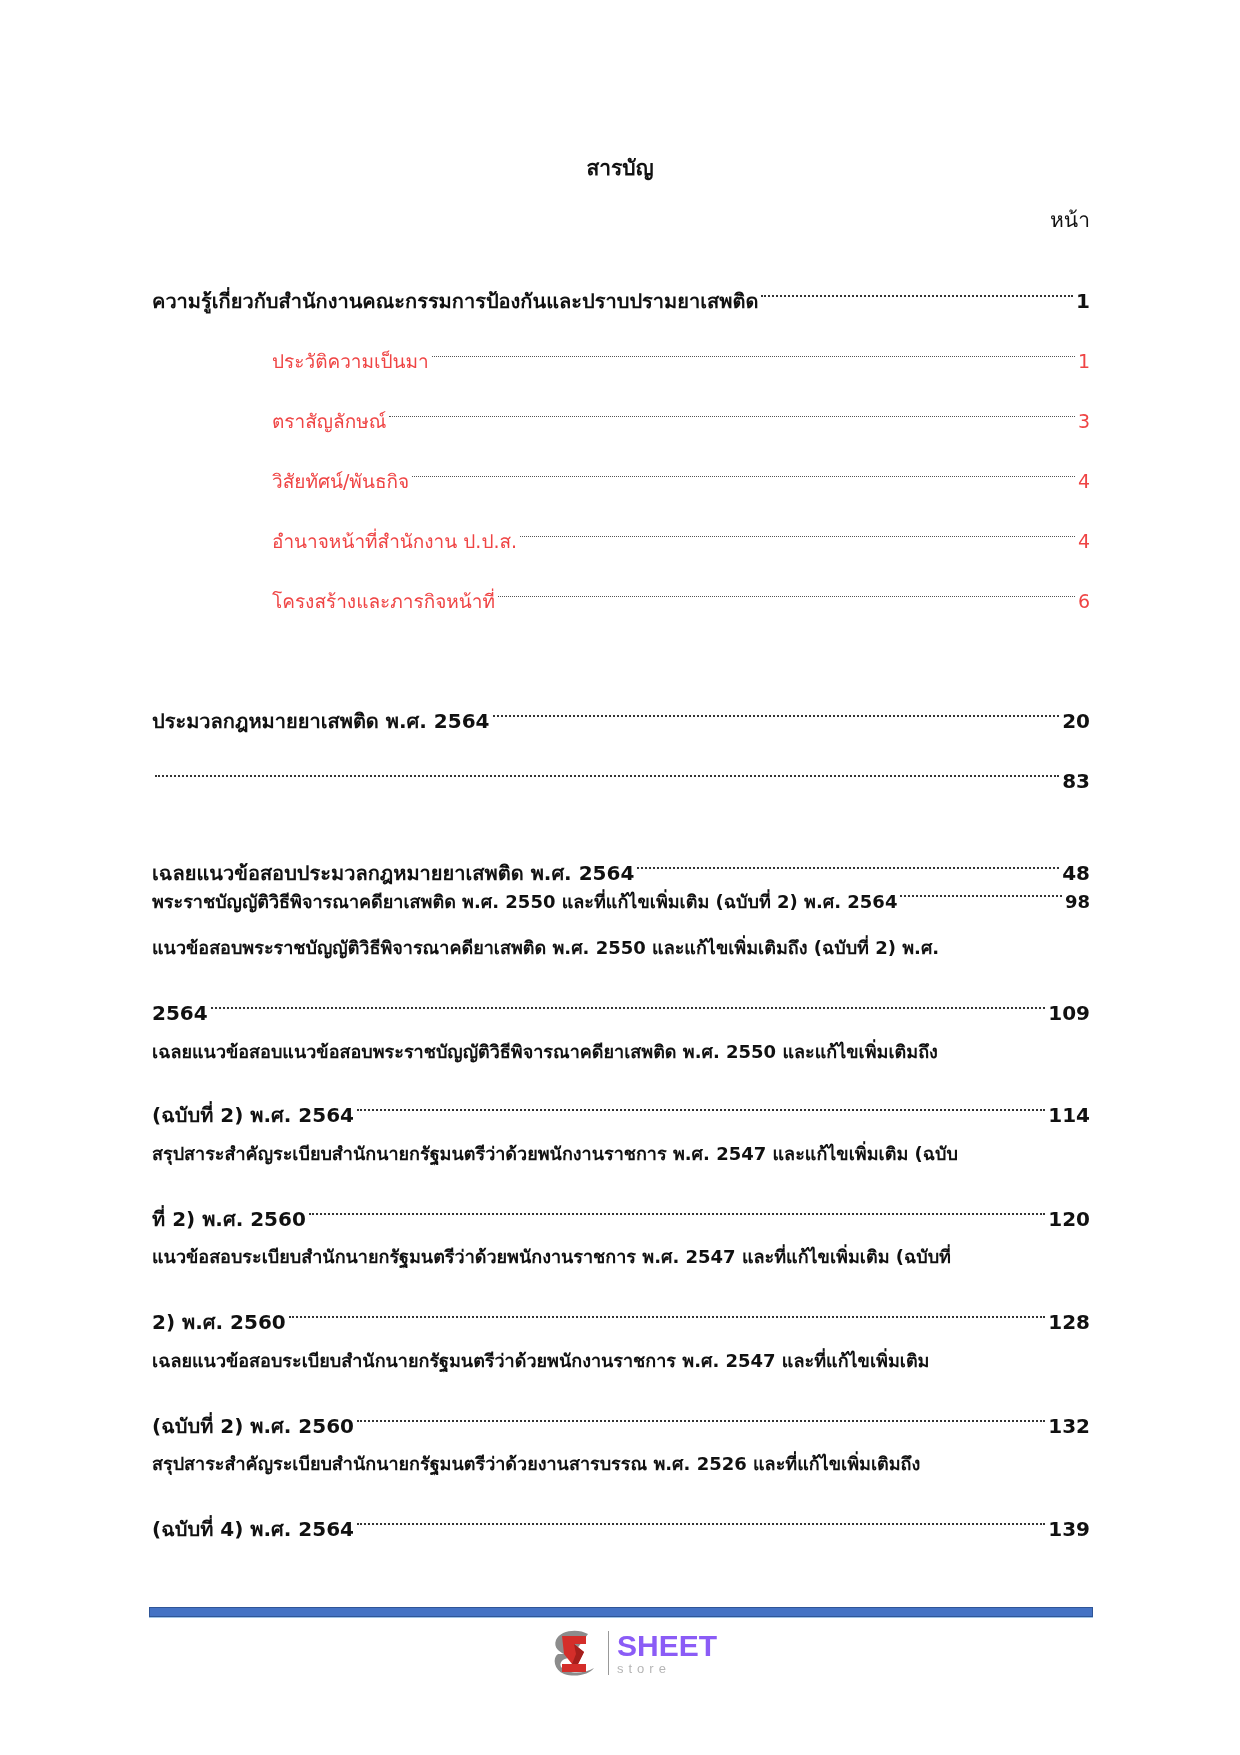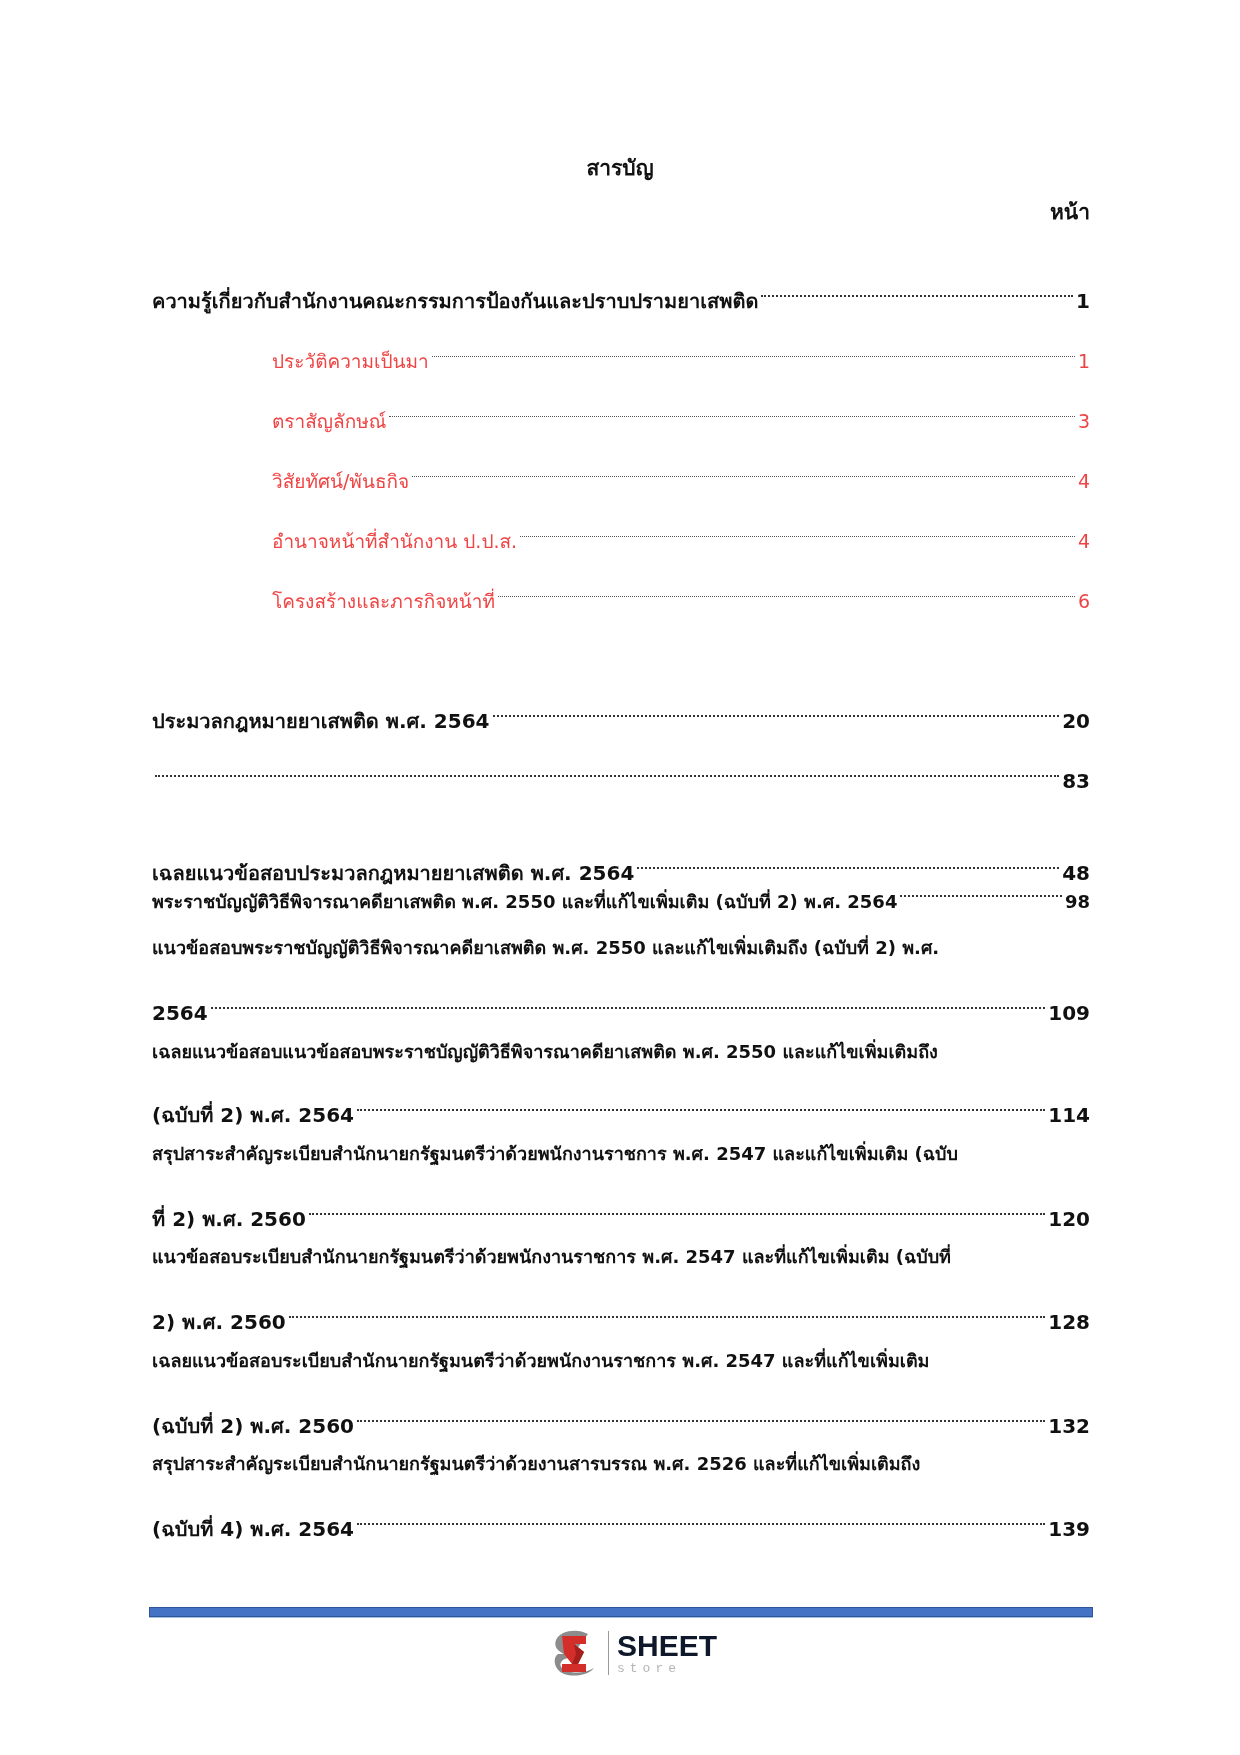--- a/index.html
+++ b/index.html
@@ -1,41 +1,41 @@
 <!DOCTYPE html>
 <html><head>
 <meta charset="utf-8">
 <style>
   html, body { margin: 0; padding: 0; background: #ffffff; }
   body { width: 1240px; height: 1755px; position: relative; overflow: hidden;
          font-family: "DejaVu Sans", "Liberation Sans", sans-serif; color: #111; }
   .page { position: absolute; left: 0; top: 0; width: 1240px; height: 1755px; background: #fff; }
   .title { position: absolute; top: 152px; left: 0; width: 1240px; text-align: center;
            font-size: 21px; font-weight: bold; line-height: 32px; }
-  .page-col-label { position: absolute; top: 196px; right: 150px; font-size: 21px; font-weight: bold; line-height: 32px; }
+  .page-col-label { position: absolute; top: 204px; right: 150px; font-size: 21px; font-weight: normal; line-height: 32px; }
   .row { position: absolute; left: 152px; width: 938px; height: 40px; display: flex; align-items: baseline;
          font-size: 20px; line-height: 40px; white-space: nowrap; }
   .row.sub { left: 272px; width: 818px; font-weight: normal; font-size: 19px; color: #ef4444; }
   .row.bold { font-weight: bold; }
   .row .txt { flex: 0 0 auto; }
   .row .dots { flex: 1 1 auto; overflow: hidden; margin: 0 3px; position: relative; height: 40px; }
   .row .dots::before { content: ""; position: absolute; left: 0; right: 0; bottom: 11px;
                        border-bottom: 2px dotted #333; }
   .row.sub .dots::before { border-bottom: 1.5px dotted #555; }
   .row .pg { flex: 0 0 auto; text-align: right; }
   .line1 { position: absolute; left: 152px; width: 938px; font-size: 20px; font-weight: bold;
            line-height: 40px; height: 40px; white-space: nowrap; overflow: hidden; }
   .footer-bar { position: absolute; left: 149px; top: 1607px; width: 942px; height: 8px;
                 background: #4472c4; border: 1px solid #2f5597; box-shadow: 0 1px 0 #9dc3e6; }
   .logo { position: absolute; left: 548px; top: 1628px; height: 50px; display: flex; align-items: center; }
   .logo-mark { width: 54px; height: 50px; }
   .logo-divider { width: 1px; height: 44px; background: #999; margin: 0 8px 0 6px; }
   .logo-text { display: flex; flex-direction: column; line-height: 1; }
-  .logo-sheet { font-family: "Liberation Sans", sans-serif; font-weight: bold; font-size: 30px; color: #0f172a; letter-spacing: 0px; }
-  .logo-store { font-family: Liberation Mono, monospace; font-size: 13px; color: #b5b5b5; letter-spacing: 5px; margin-top: 1px; }
+  .logo-sheet { font-family: "Liberation Sans", sans-serif; font-weight: bold; font-size: 30px; color: #8b5cf6; letter-spacing: 0px; }
+  .logo-store { font-family: Liberation Sans, sans-serif; font-size: 13px; color: #b5b5b5; letter-spacing: 5px; margin-top: 1px; }
 </style>
 </head>
 <body>
 
 <div class="page">
 
   <div class="title">สารบัญ</div>
   <div class="page-col-label">หน้า</div>
 
   <div class="row bold" style="top:268px">

